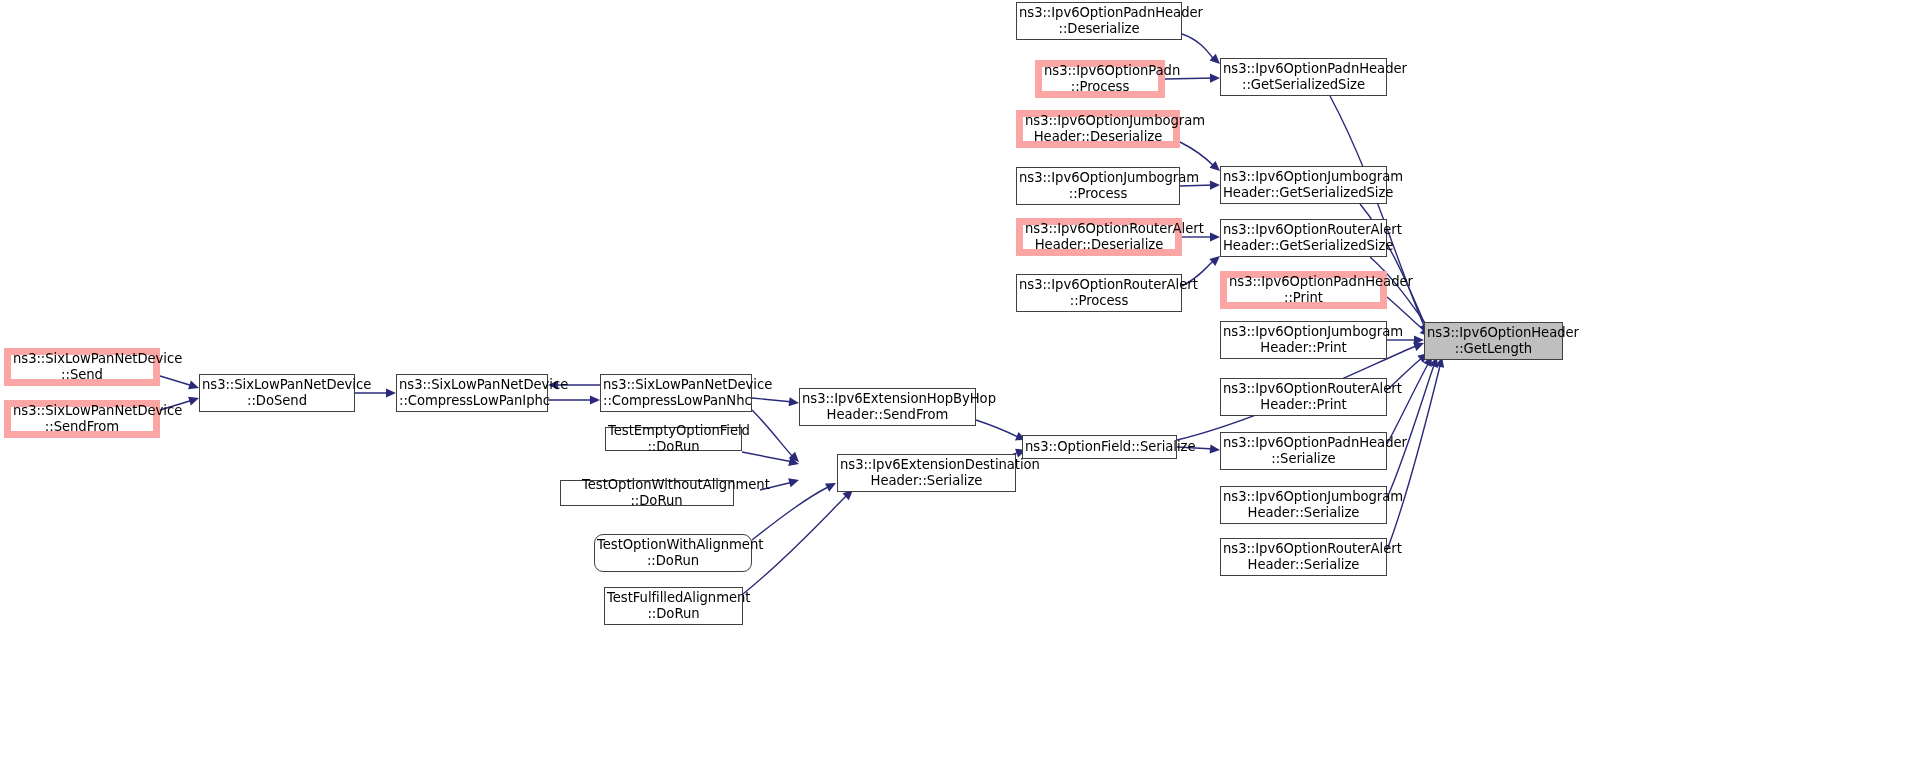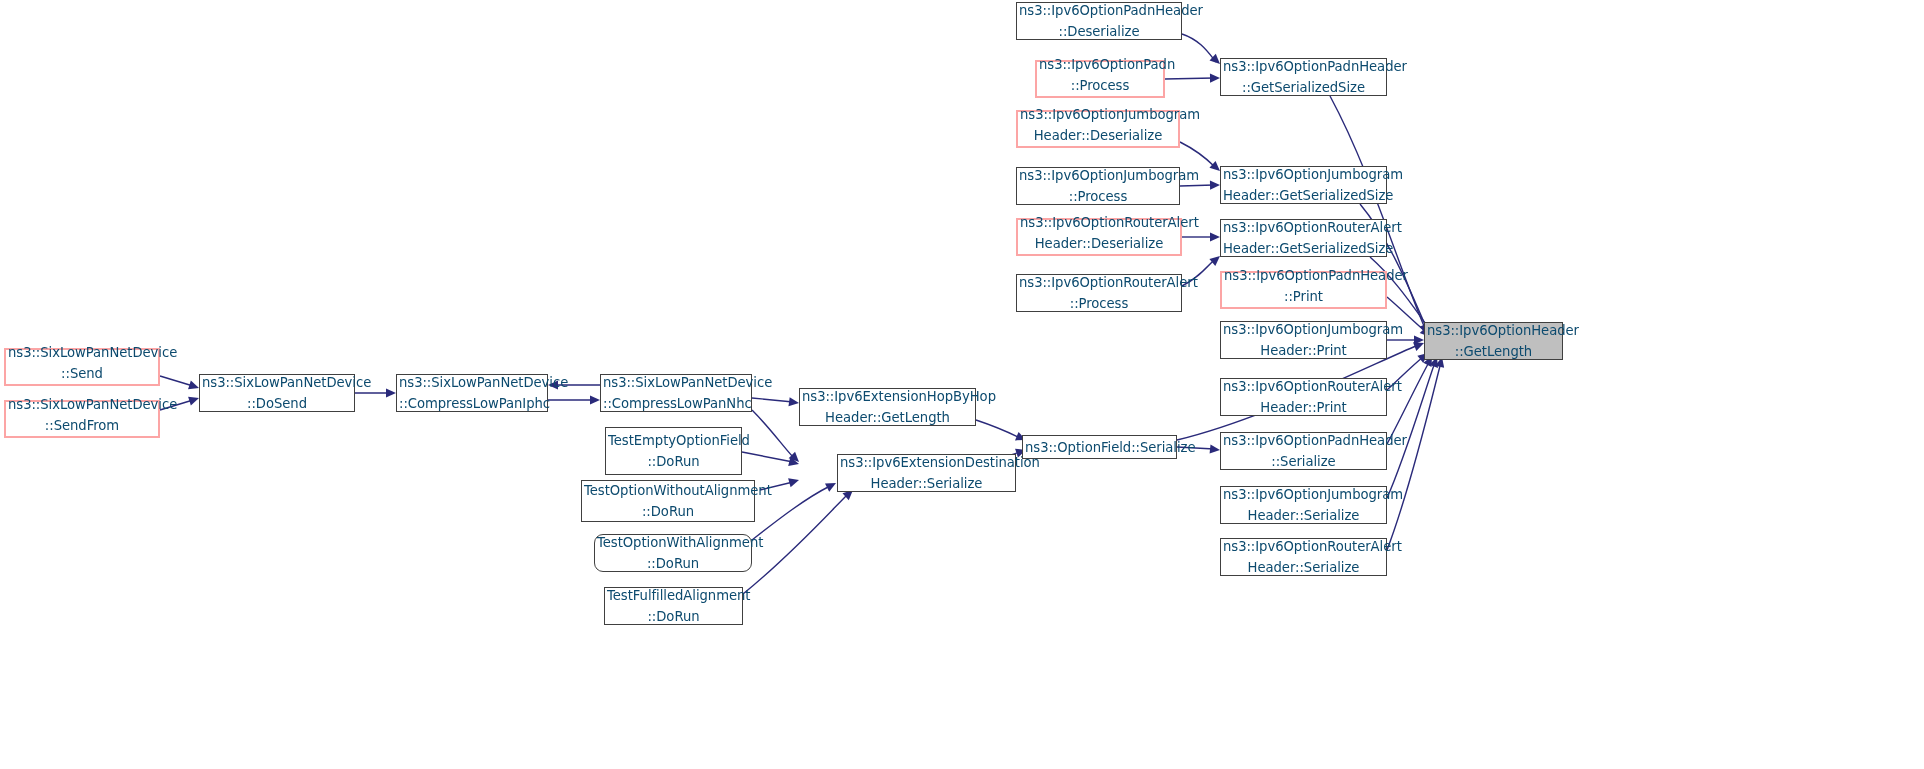--- a/index.html
+++ b/index.html
@@ -22,34 +22,33 @@
     top: 0;
     width: 1924px;
     height: 769px;
     pointer-events: none;
   }
   .node {
     position: absolute;
     box-sizing: border-box;
     border: 1px solid #404040;
     background: #ffffff;
-    color: #0c4a6e;
+    color: #000000;
     display: flex;
     align-items: center;
     justify-content: center;
     text-align: center;
     font-size: 13.2px;
-    line-height: 21px;
+    line-height: 16px;
     letter-spacing: -0.05px;
     white-space: pre-line;
     z-index: 2;
   }
   .node.thin {
-    border: 2px solid #fca5a5;
-    align-items: flex-end;
+    border: 7px solid #fca5a5;
   }
   .node.highlight {
     background: #bfbfbf;
     border: 1px solid #404040;
   }
   .node-label {
     display: block;
     width: 100%;
     padding: 0 2px;
     box-sizing: border-box;
@@ -157,27 +156,27 @@
       <div class="node thin" style="left: 4px; top: 348px; width: 156px; height: 38px;"><span class="node-label">ns3::SixLowPanNetDevice
 ::Send</span></div>
       <div class="node thin" style="left: 4px; top: 400px; width: 156px; height: 38px;"><span class="node-label">ns3::SixLowPanNetDevice
 ::SendFrom</span></div>
       <div class="node" style="left: 199px; top: 374px; width: 156px; height: 38px;"><span class="node-label">ns3::SixLowPanNetDevice
 ::DoSend</span></div>
       <div class="node" style="left: 396px; top: 374px; width: 152px; height: 38px;"><span class="node-label">ns3::SixLowPanNetDevice
 ::CompressLowPanIphc</span></div>
       <div class="node" style="left: 600px; top: 374px; width: 152px; height: 38px;"><span class="node-label">ns3::SixLowPanNetDevice
 ::CompressLowPanNhc</span></div>
-      <div class="node" style="left: 605px; top: 427px; width: 137px; height: 48px; justify-content: flex-end;"><span class="node-label">TestEmptyOptionField
+      <div class="node" style="left: 605px; top: 427px; width: 137px; height: 24px; justify-content: flex-end;"><span class="node-label">TestEmptyOptionField
 ::DoRun</span></div>
-      <div class="node" style="left: 581px; top: 480px; width: 174px; height: 42px;"><span class="node-label">TestOptionWithoutAlignment
+      <div class="node" style="left: 560px; top: 480px; width: 174px; height: 26px; padding-left: 19px;"><span class="node-label">TestOptionWithoutAlignment
 ::DoRun</span></div>
       <div class="node" style="left: 594px; top: 534px; width: 158px; height: 38px; border-radius: 9px;"><span class="node-label">TestOptionWithAlignment
 ::DoRun</span></div>
       <div class="node" style="left: 604px; top: 587px; width: 139px; height: 38px;"><span class="node-label">TestFulfilledAlignment
 ::DoRun</span></div>
       <div class="node" style="left: 799px; top: 388px; width: 177px; height: 38px;"><span class="node-label">ns3::Ipv6ExtensionHopByHop
-Header::GetLength</span></div>
+Header::SendFrom</span></div>
       <div class="node" style="left: 799px; top: 454px; width: 179px; height: 38px; margin-left: 38px;"><span class="node-label">ns3::Ipv6ExtensionDestination
 Header::Serialize</span></div>
       <div class="node" style="left: 1022px; top: 435px; width: 155px; height: 24px;"><span class="node-label">ns3::OptionField::Serialize</span></div>
     </div>
 </div>
 
 </body></html>

